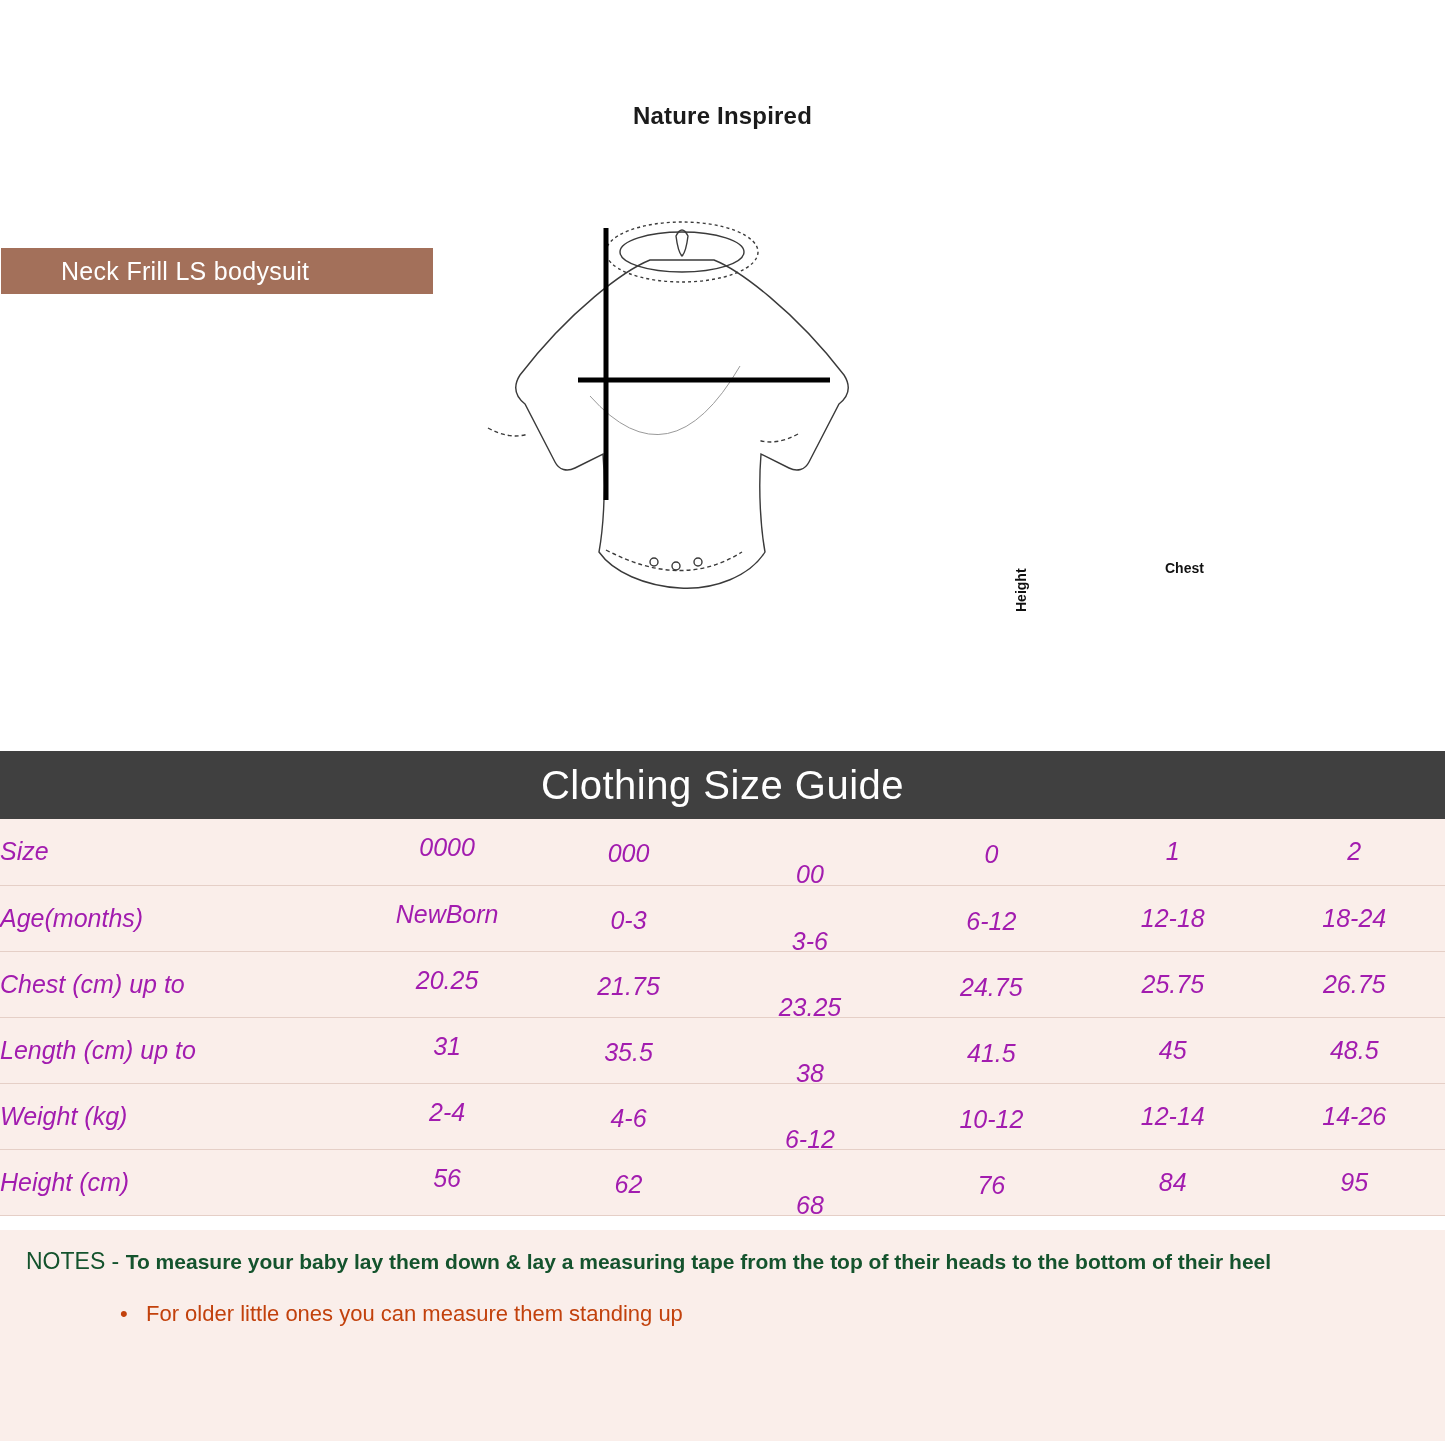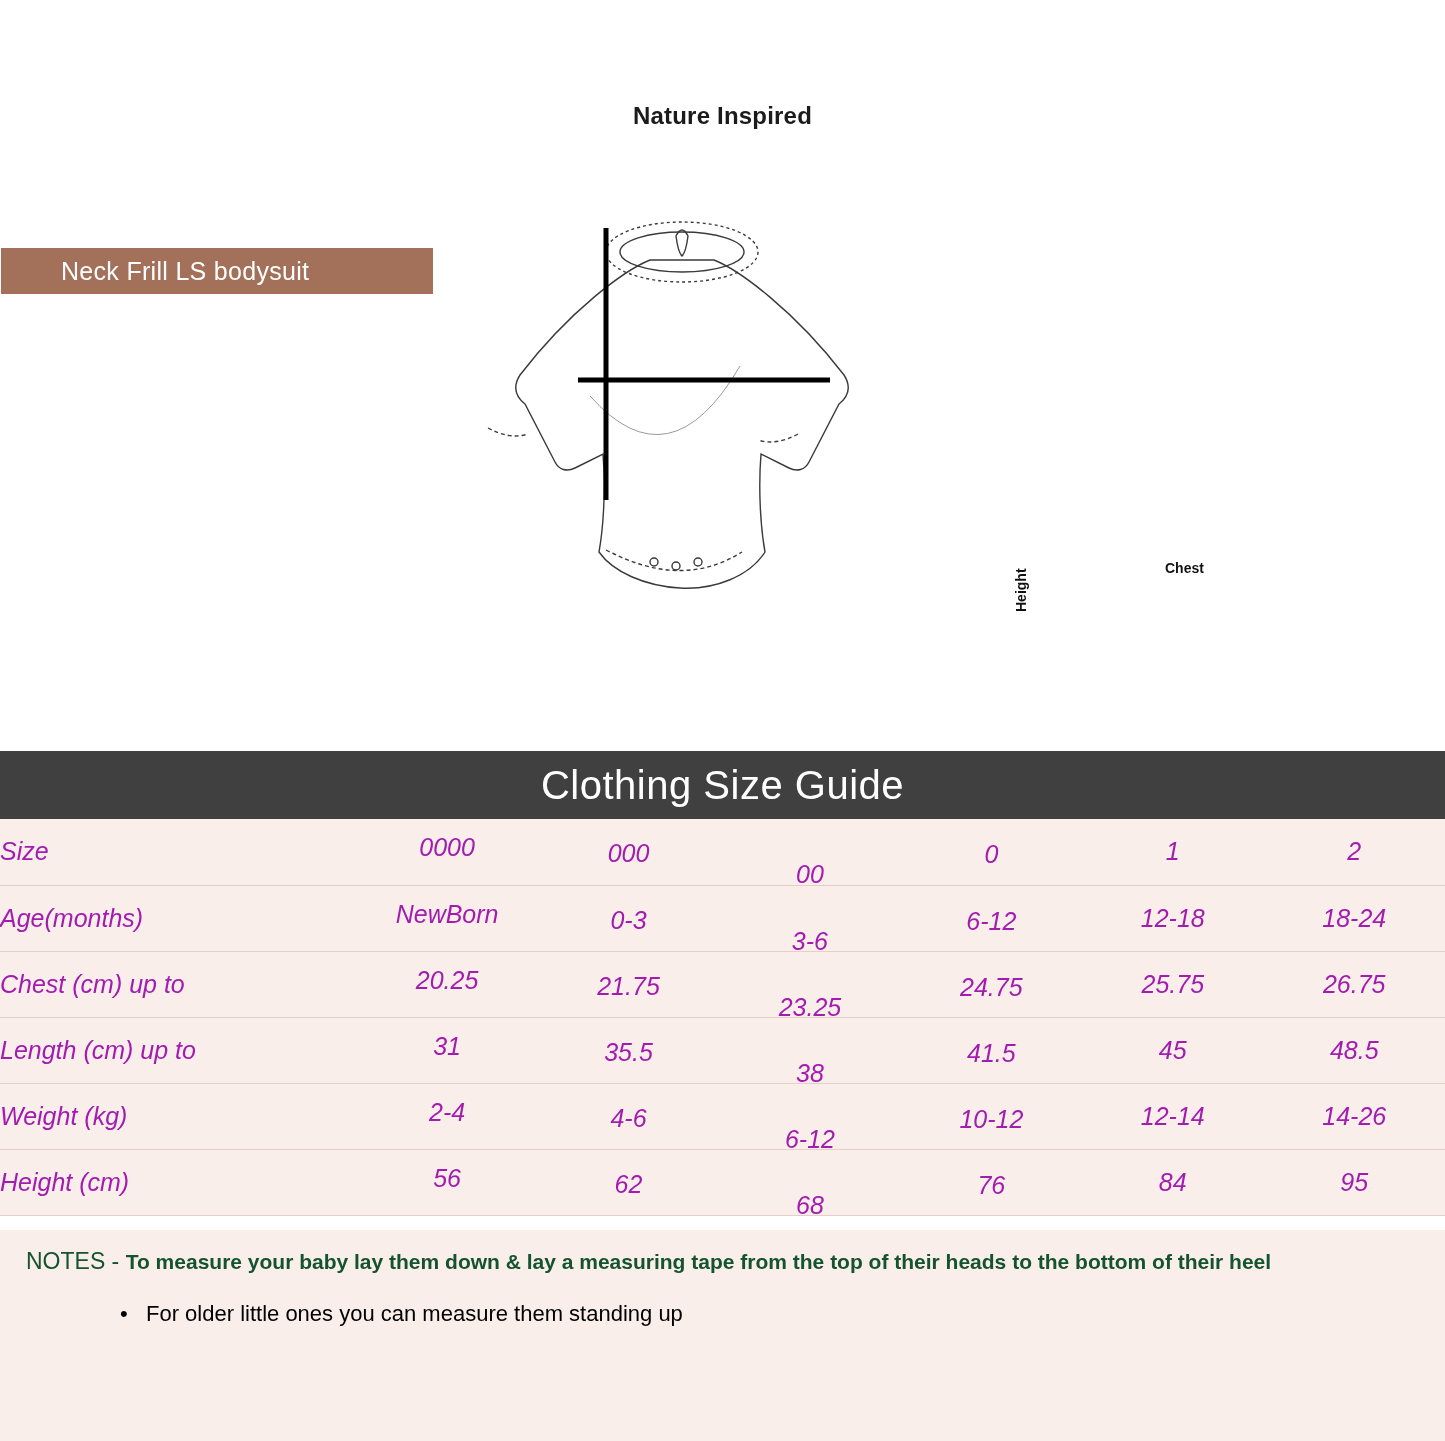--- a/index.html
+++ b/index.html
@@ -162,21 +162,21 @@
   }
   .notes-line .notes-label { font-weight: normal; }
   .notes-line .notes-strong { font-weight: bold; font-size: 21px; }
   .notes ul {
     margin: 26px 0 0 0;
     padding-left: 120px;
     list-style: none;
   }
   .notes li {
     font-size: 22px;
-    color: #000000;
+    color: #c2410c;
     margin-bottom: 34px;
     position: relative;
   }
   .notes li:before {
     content: "\2022";
     position: absolute;
     left: -26px;
     top: 0;
   }
 </style>

